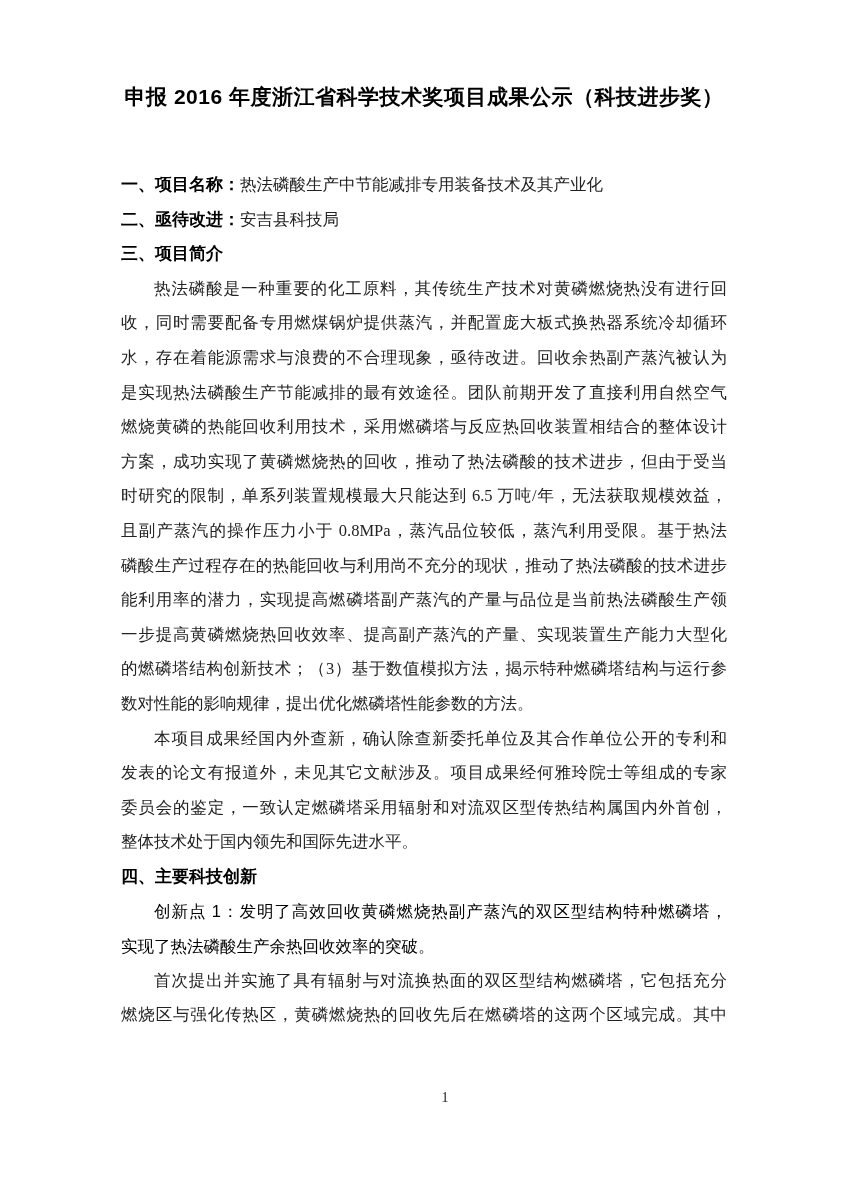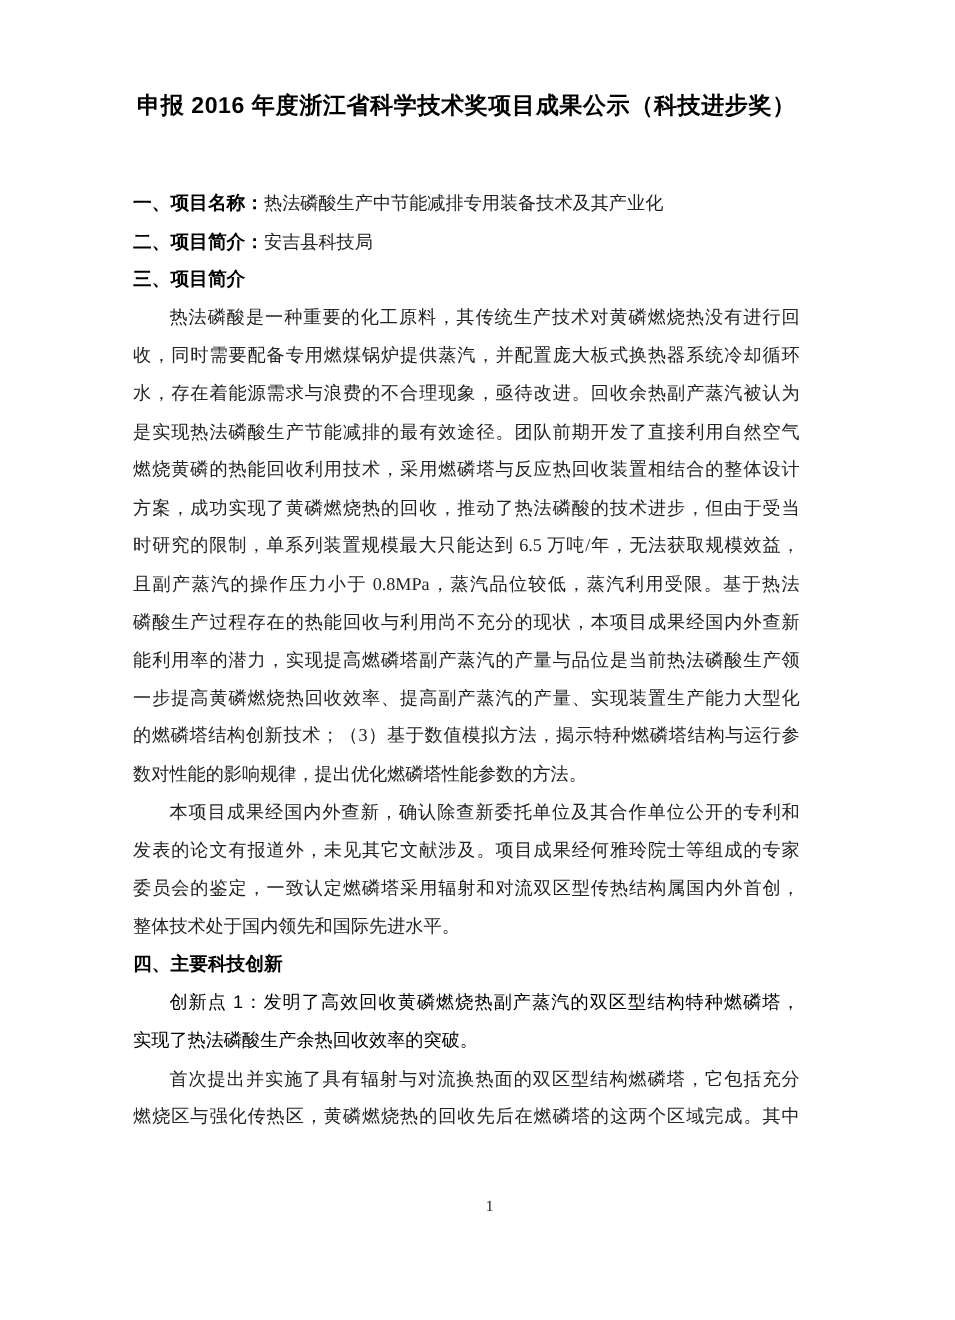--- a/index.html
+++ b/index.html
@@ -97,37 +97,37 @@
 <div class="page">
   <div class="content">
 
     <h1 class="doc-title">申报 2016 年度浙江省科学技术奖项目成果公示（科技进步奖）</h1>
 
     <div class="meta-block">
       <div class="meta-line">
         <span class="meta-label">一、项目名称：</span><span class="meta-value">热法磷酸生产中节能减排专用装备技术及其产业化</span>
       </div>
       <div class="meta-line">
-        <span class="meta-label">二、项目简介：</span><span class="meta-value">安吉县科技局</span>
+        <span class="meta-label">二、亟待改进：</span><span class="meta-value">安吉县科技局</span>
       </div>
       <div class="meta-line">
         <span class="meta-label">三、项目简介</span>
       </div>
     </div>
 
     <div>
       <div class="line first">热法磷酸是一种重要的化工原料，其传统生产技术对黄磷燃烧热没有进行回</div>
       <div class="line">收，同时需要配备专用燃煤锅炉提供蒸汽，并配置庞大板式换热器系统冷却循环</div>
       <div class="line">水，存在着能源需求与浪费的不合理现象，亟待改进。回收余热副产蒸汽被认为</div>
       <div class="line">是实现热法磷酸生产节能减排的最有效途径。团队前期开发了直接利用自然空气</div>
       <div class="line">燃烧黄磷的热能回收利用技术，采用燃磷塔与反应热回收装置相结合的整体设计</div>
       <div class="line">方案，成功实现了黄磷燃烧热的回收，推动了热法磷酸的技术进步，但由于受当</div>
       <div class="line">时研究的限制，单系列装置规模最大只能达到 6.5 万吨/年，无法获取规模效益，</div>
       <div class="line">且副产蒸汽的操作压力小于 0.8MPa，蒸汽品位较低，蒸汽利用受限。基于热法</div>
-      <div class="line">磷酸生产过程存在的热能回收与利用尚不充分的现状，本项目成果经国内外查新</div>
+      <div class="line">磷酸生产过程存在的热能回收与利用尚不充分的现状，推动了热法磷酸的技术进步</div>
       <div class="line">能利用率的潜力，实现提高燃磷塔副产蒸汽的产量与品位是当前热法磷酸生产领</div>
       <div class="line">一步提高黄磷燃烧热回收效率、提高副产蒸汽的产量、实现装置生产能力大型化</div>
       <div class="line">的燃磷塔结构创新技术；（3）基于数值模拟方法，揭示特种燃磷塔结构与运行参</div>
       <div class="line last">数对性能的影响规律，提出优化燃磷塔性能参数的方法。</div>
     </div>
 
     <div>
       <div class="line first">本项目成果经国内外查新，确认除查新委托单位及其合作单位公开的专利和</div>
       <div class="line">发表的论文有报道外，未见其它文献涉及。项目成果经何雅玲院士等组成的专家</div>
       <div class="line">委员会的鉴定，一致认定燃磷塔采用辐射和对流双区型传热结构属国内外首创，</div>

